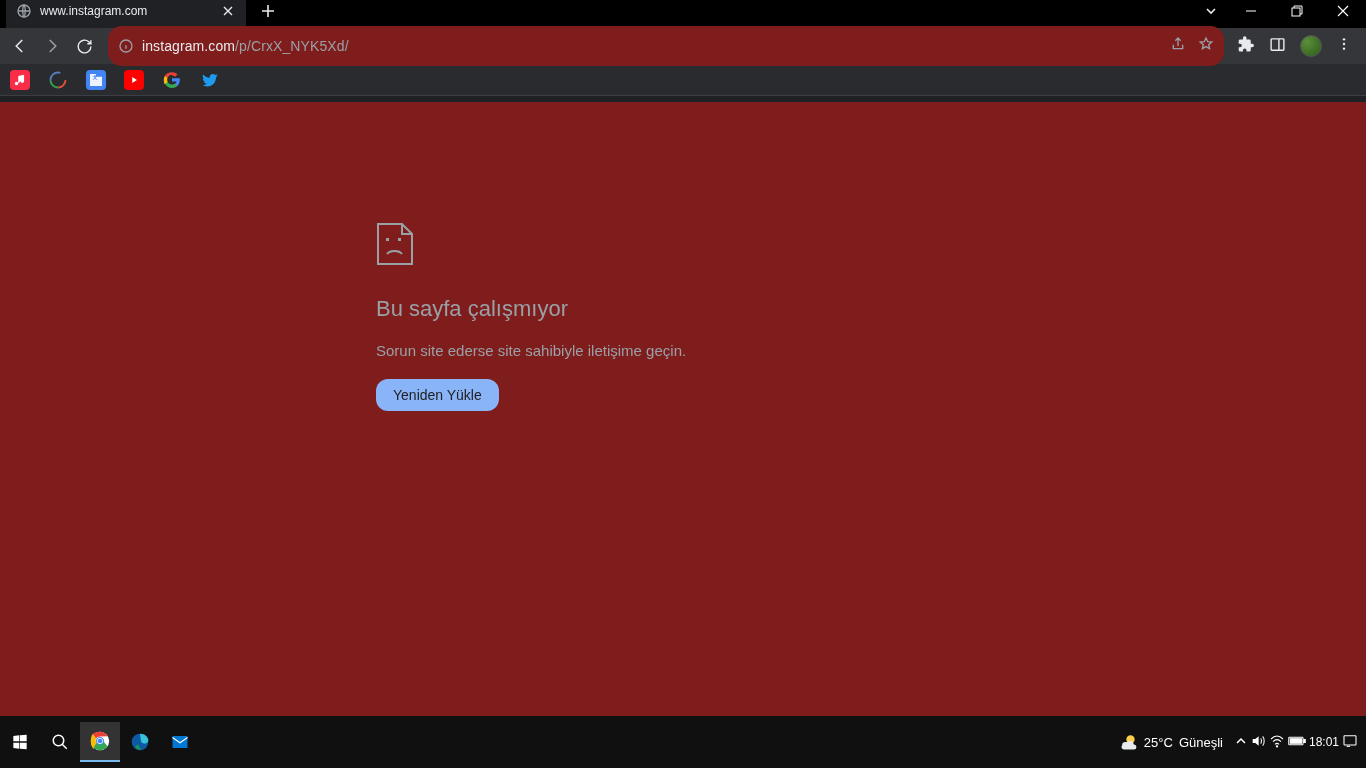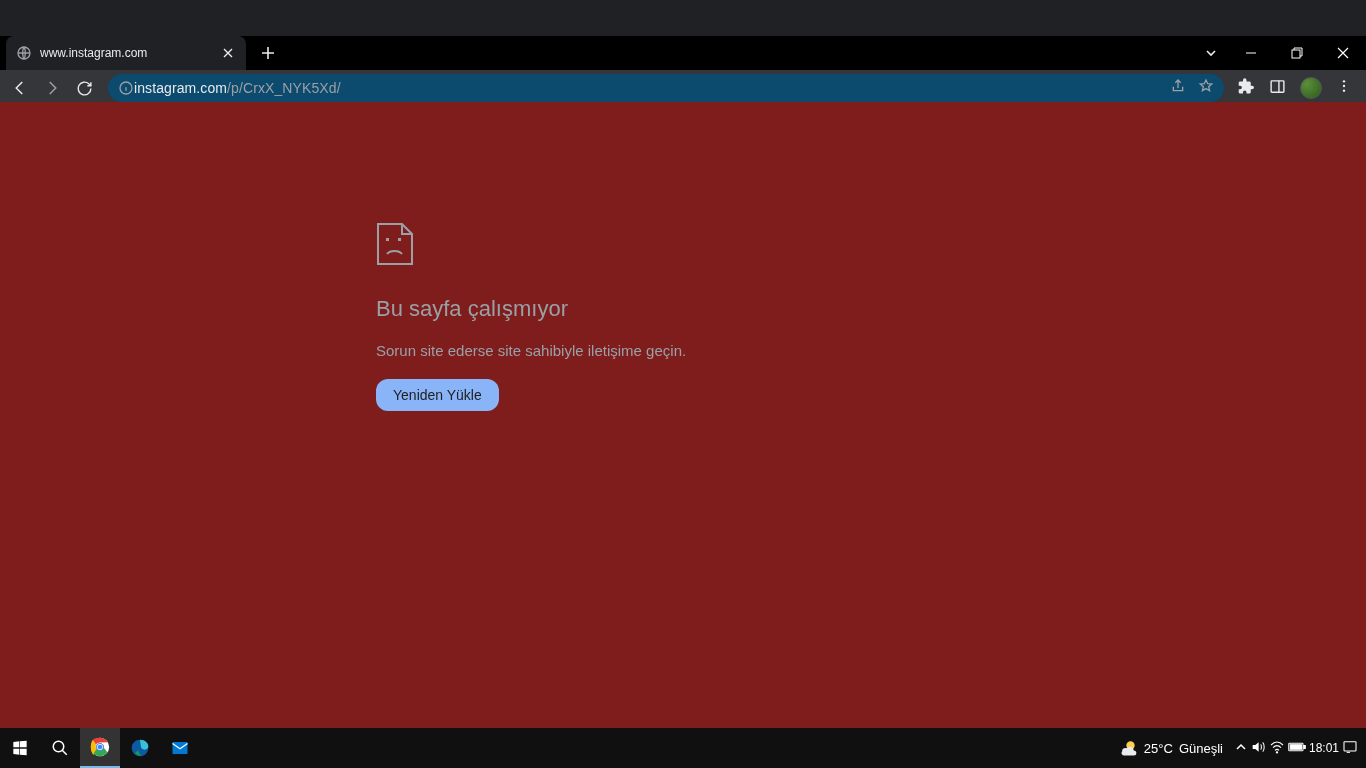--- a/index.html
+++ b/index.html
@@ -1,34 +1,34 @@
 <!DOCTYPE html>
 <html><head>
 <meta charset="utf-8">
 <style>
 * { margin:0; padding:0; box-sizing:border-box; font-family:"Segoe UI",Arial,sans-serif; }
 body { width:1366px; height:768px; background:#202124; overflow:hidden; position:relative; }
 
 
-.titlebar { height:34px; background:#000; display:flex; align-items:flex-end;margin-top:36px; }
+.titlebar { height:28px; background:#000; display:flex; align-items:flex-end; }
 .tab { height:34px; width:240px; background:#202124; border-radius:8px 8px 0 0; display:flex; align-items:center; padding:0 10px; color:#e8eaed; font-size:12px; gap:8px; margin-left:6px; }
 .tab .favicon { width:16px; height:16px; }
 .tab .title { flex:1; white-space:nowrap; overflow:hidden; text-overflow:ellipsis; }
 .tab .close { width:16px; height:16px; display:flex; align-items:center; justify-content:center; color:#e8eaed; font-size:14px; cursor:pointer; border-radius:50%; }
 .newtab { width:28px; height:28px; margin-left:8px; display:flex; align-items:center; justify-content:center; color:#e8eaed; font-size:18px; cursor:pointer; border-radius:50%; margin-bottom:3px; }
 .titlebar-right { margin-left:auto; display:flex; height:34px; }
 .win-btn { width:46px; height:34px; display:flex; align-items:center; justify-content:center; color:#fff; }
 .win-btn svg { width:12px; height:12px; }
 .tab-chev { width:34px; display:flex; align-items:center; justify-content:center; color:#e8eaed; font-size:16px; }
 
 
 .toolbar { height:36px; background:#35363a; display:flex; align-items:center; padding:0 6px; gap:4px; }
 .tool-btn { width:28px; height:28px; border-radius:50%; display:flex; align-items:center; justify-content:center; color:#9aa0a6; cursor:pointer; }
 .tool-btn.enabled { color:#e8eaed; }
-.omnibox { flex:1; height:28px; background:#0c4a6e; border-radius:14px; display:flex; align-items:center; padding:0 10px; margin:0 6px; }
+.omnibox { flex:1; height:40px; background:#7f1d1d; border-radius:14px; display:flex; align-items:center; padding:0 10px; gap:8px; margin:0 6px; }
 .omnibox .info { color:#9aa0a6; display:flex; align-items:center; }
 .omnibox .url { color:#e8eaed; font-size:14px; letter-spacing:.1px; }
 .omnibox .url .host { color:#e8eaed; }
 .omnibox .url .path { color:#9aa0a6; }
 .omnibox-right { margin-left:auto; display:flex; gap:12px; align-items:center; color:#9aa0a6; }
 .right-tools { display:flex; align-items:center; gap:14px; padding:0 8px 0 4px; }
 .avatar { width:22px; height:22px; border-radius:50%; background:radial-gradient(circle at 30% 30%,#5a8f3a,#2d5a1a); border:1px solid #555; }
 
 
 .bookmarks { height:32px; background:#2a2b2e; display:flex; align-items:center; padding:0 10px; gap:18px; border-bottom:1px solid #3c4043; }
@@ -37,21 +37,21 @@
 
 .page { position:absolute; top:102px; left:0; right:0; bottom:40px; background:#7f1d1d; }
 .error-wrap { width:620px; margin:120px auto 0 376px; color:#9aa0a6; }
 .error-icon { width:40px; height:44px; margin-bottom:30px; }
 .error-title { font-size:22px; color:#9aa0a6; font-weight:400; margin-bottom:18px; }
 .error-message { font-size:15px; color:#9aa0a6; margin-bottom:18px; line-height:1.4; }
 .error-code { font-size:12px; color:#9aa0a6; margin-bottom:60px; }
 .reload-btn { background:#8ab4f8; color:#202124; border:none; border-radius:12px; padding:8px 17px; font-size:14px; cursor:pointer; }
 
 
-.taskbar { position:absolute; bottom:0; left:0; right:0; height:40px; background:#101010; display:flex; align-items:center; color:#fff; }
+.taskbar { position:absolute; bottom:0; left:0; right:0; height:52px; background:#101010; display:flex; align-items:center; color:#fff; }
 .task-left { display:flex; align-items:center; height:100%; }
 .task-item { width:40px; height:40px; display:flex; align-items:center; justify-content:center; cursor:pointer; }
 .task-item.active { background:#333; border-bottom:2px solid #76b9ed; }
 .task-right { margin-left:auto; display:flex; align-items:center; gap:12px; padding-right:8px; font-size:12px; }
 .weather { display:flex; align-items:center; gap:6px; font-size:13px; }
 .weather-icon { width:20px; height:20px; }
 .tray { display:flex; align-items:center; gap:3px; }
 </style>
 </head>
 <body>

